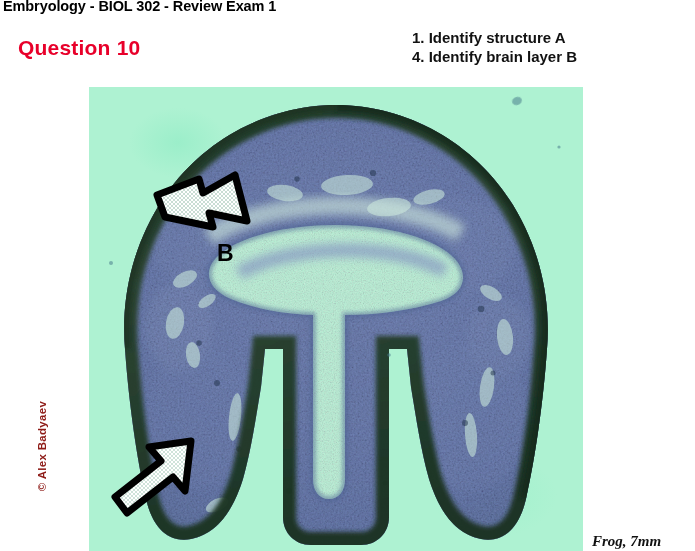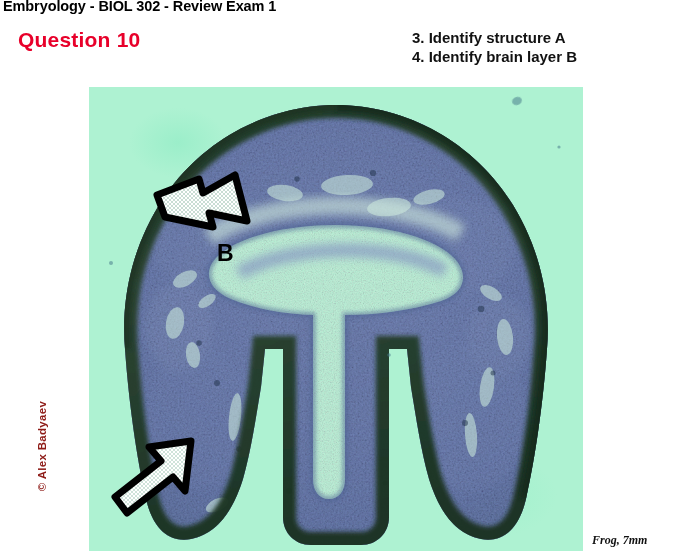--- a/index.html
+++ b/index.html
@@ -22,21 +22,21 @@
     top: -2px;
     font-size: 14.5px;
     font-weight: bold;
     color: #000000;
     letter-spacing: -0.1px;
     white-space: nowrap;
   }
   #question-heading {
     position: absolute;
     left: 18px;
-    top: 28px;
+    top: 36px;
     font-size: 21px;
     font-weight: bold;
     color: #e8002a;
     letter-spacing: 0.2px;
     white-space: nowrap;
   }
   #question-list {
     position: absolute;
     left: 412px;
     top: 28px;
@@ -103,37 +103,37 @@
   .callout-arrow {
     position: absolute;
     pointer-events: none;
   }
 
   
   #specimen-caption {
     position: absolute;
     left: 592px;
     top: 533px;
-    font-size: 12px;
+    font-size: 15px;
     font-weight: bold;
     font-style: italic;
     color: #111111;
     white-space: nowrap;
     font-family: "Liberation Serif", serif;
   }
 </style>
 </head>
 <body>
 
 <div id="course-title">Embryology - BIOL 302 - Review Exam 1</div>
 
 <div id="question-heading">Question 10</div>
 
 <div id="question-list">
-  <div>3. Identify structure A</div>
+  <div>1. Identify structure A</div>
   <div>4. Identify brain layer B</div>
 </div>
 
 <div id="copyright">© Alex Badyaev</div>
 
 <div id="micrograph">
 
   <div id="micrograph-bg"></div>
 
   <svg id="specimen-svg" viewBox="0 0 494 464" preserveAspectRatio="none">

